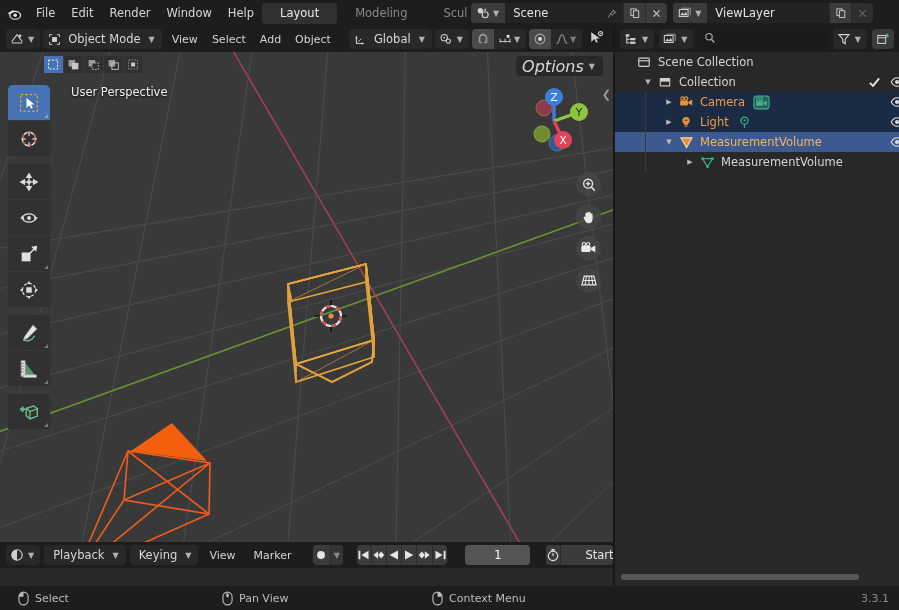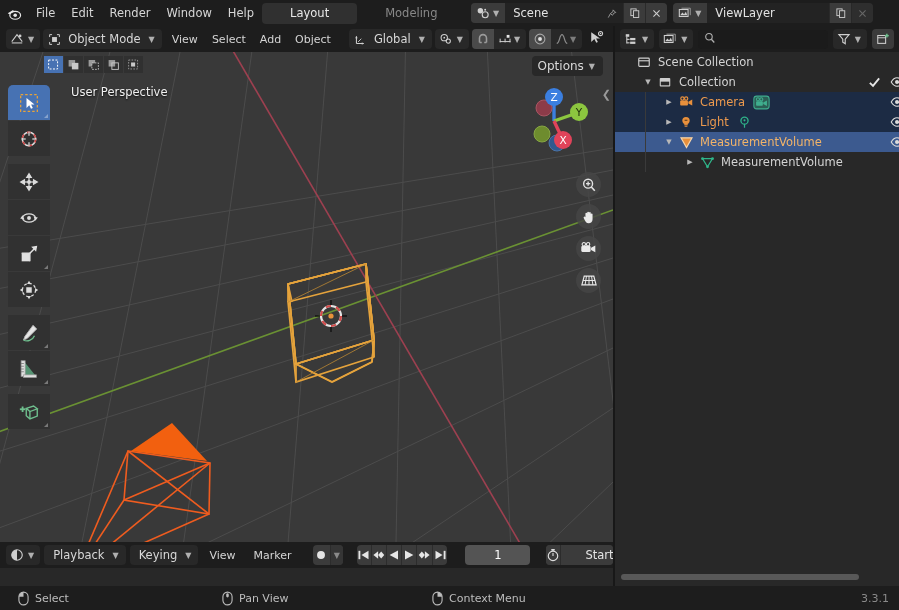--- a/index.html
+++ b/index.html
@@ -18,21 +18,21 @@
   .topbar {
     position: absolute; left: 0; top: 0; width: 899px; height: 26px;
     background: #1d1d1d; display: flex; align-items: center;
   }
   .blender-logo { width: 28px; height: 26px; display: flex; align-items: center; justify-content: center; }
   .menu-item {
     padding: 0 8px; height: 20px; line-height: 20px; color: #d6d6d6;
     font-size: 11.5px; white-space: nowrap; border-radius: 3px;
   }
   .tab {
-    padding: 0 28px; height: 21px; line-height: 21px;
+    padding: 0 18px; height: 21px; line-height: 21px;
     font-size: 11.5px; color: #888; border-radius: 4px; white-space: nowrap;
   }
   .tab.active { background: #303030; color: #e8e8e8; }
   .tabs-clip { display: flex; overflow: hidden; max-width: 205px; }
 
   .id-block {
     display: flex; align-items: center; height: 20px;
     background: #282828; border-radius: 4px; overflow: hidden; margin-left: 6px;
   }
   .id-icon-btn {
@@ -620,21 +620,21 @@
         </svg>
         <span class="tool-corner"></span>
       </div>
     </div>
 
     <div class="vp-overlay-text">
       <div>User Perspective</div>
     </div>
 
     <div class="options-btn">
-      <span style="font-size:12px;color:#d8d8d8;">Options</span>
+      <span style="font-size:16px;color:#d8d8d8;font-style:italic;">Options</span>
       <span class="chev">▼</span>
     </div>
 
     <div class="sidebar-arrow">❮</div>
 
     <div class="nav-gizmo">
       <svg width="74" height="74" viewBox="0 0 74 74">
         <line x1="37" y1="37" x2="37" y2="14" stroke="#3b7fe0" stroke-width="3.4"></line>
         <line x1="37" y1="37" x2="60" y2="29" stroke="#8cc63f" stroke-width="3.4"></line>
         <line x1="37" y1="37" x2="45" y2="54" stroke="#e0435a" stroke-width="3.4"></line>

